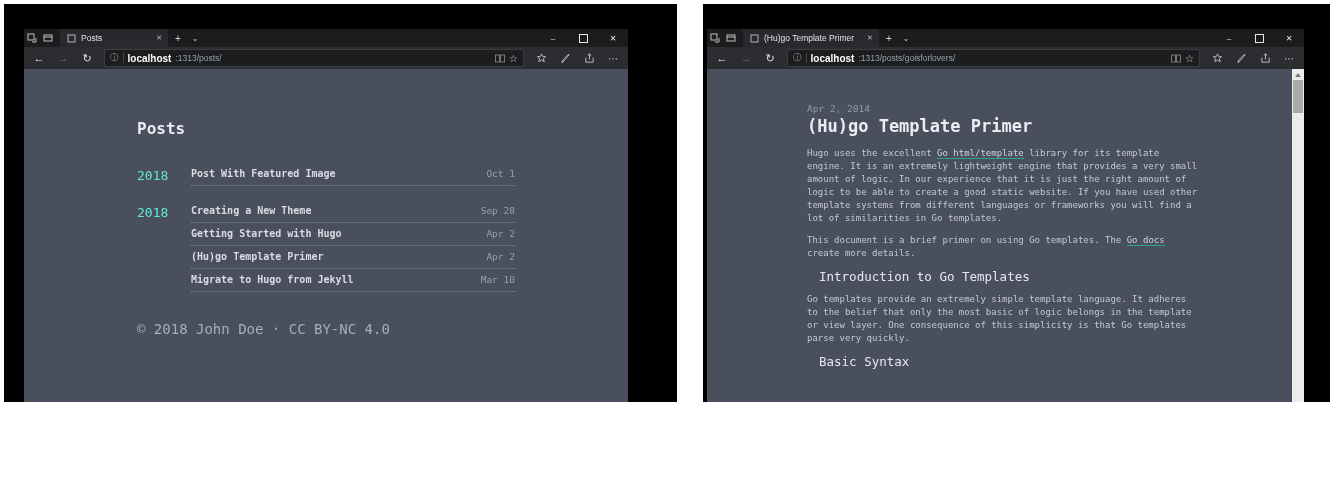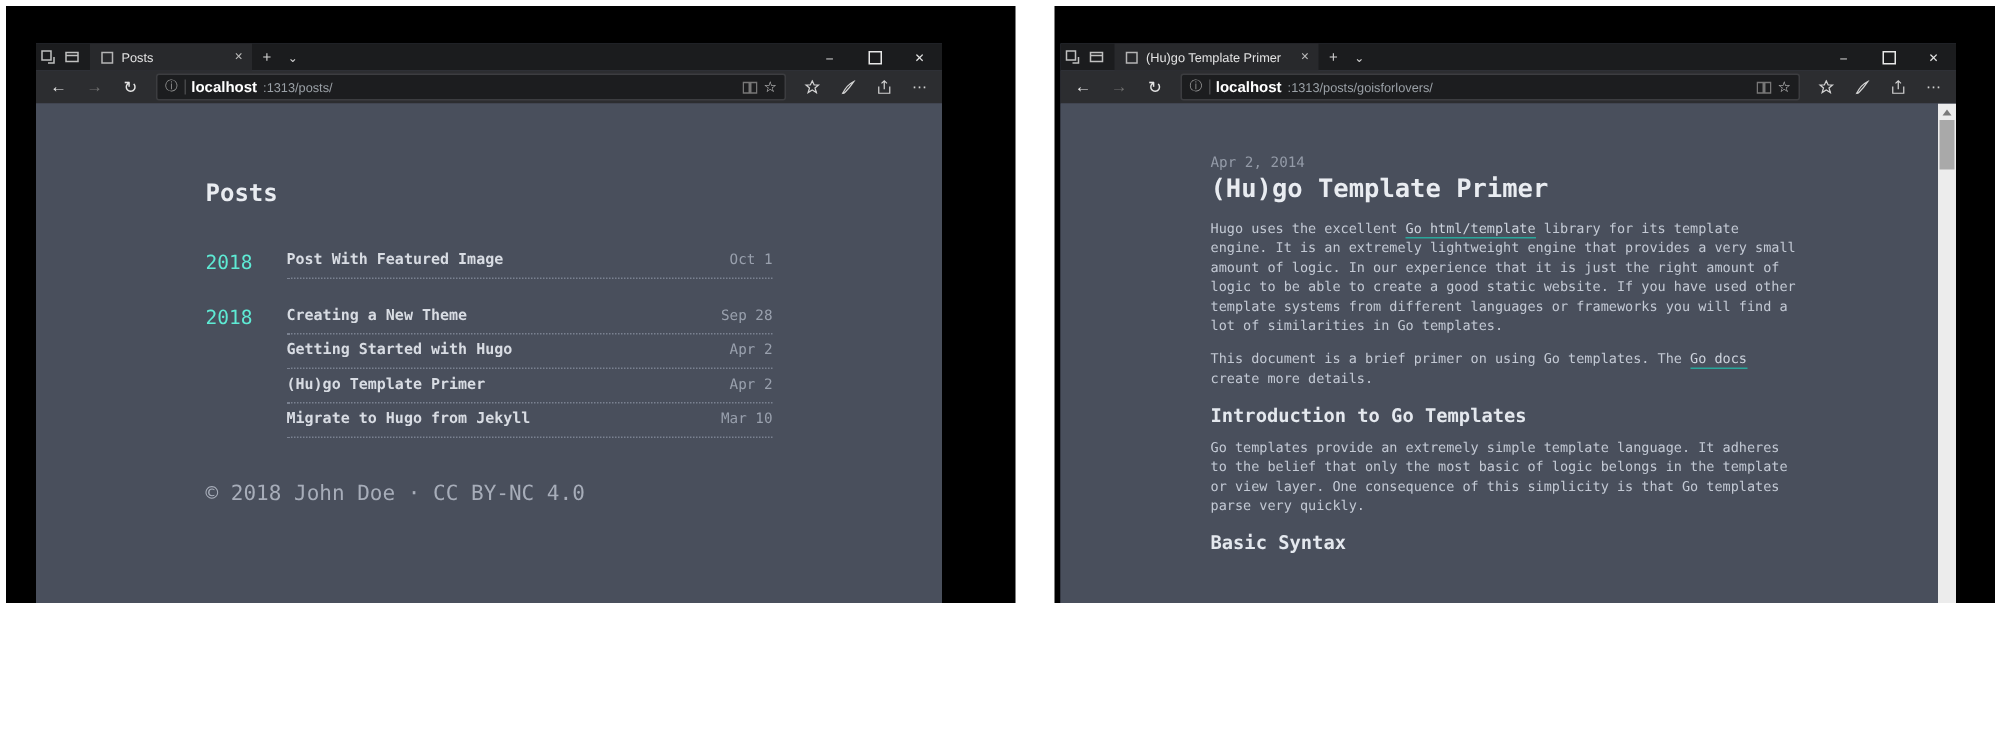--- a/index.html
+++ b/index.html
@@ -58,21 +58,21 @@
   .post-date{font-size:9.5px;color:#99a0ad;}
   .site-footer{margin-top:31px;text-align:left;font-size:14px;line-height:12px;color:#a7adb9;}
   .site-footer .rss{display:inline-block;vertical-align:-1px;margin-left:2px;}
 
   
   .art-wrap{width:392px;margin:0 auto;padding-top:34px;}
   .art-wrap-right{margin-right:110px;margin-left:100px;}
   .art-date{font-size:9.5px;color:#949ba8;}
   .art-h1{font-size:17px;line-height:21px;font-weight:bold;color:#e9ecf1;margin:2px 0 10px 0;}
   .art-p{font-size:9px;line-height:13px;color:#c3c9d4;margin:0 0 9px 0;}
-  .art-h2{font-size:12.5px;font-weight:bold;color:#e4e8ee;margin:6px 0 9px 0;}
+  .art-h2{font-size:12.5px;font-weight:normal;color:#e4e8ee;margin:6px 0 9px 12px;}
   .alink{color:#cdd3dd;text-decoration:none;border-bottom:1px solid #2aa79b;}
 
   
   .site-nav{position:absolute;left:0;bottom:0;height:35px;background:#000000;
             display:flex;align-items:flex-start;padding:16px 22px 0 36px;box-sizing:border-box;right:0;}
   .site-nav.with-sb{right:12px;}
   .nav-brand{font-size:13px;font-weight:bold;color:#eef1f5;margin-right:22px;white-space:nowrap;}
   .nav-link{font-size:10.5px;color:#b8bdc7;margin-right:16px;text-decoration:none;}
   .nav-spacer{flex:1;}
   .soc{display:flex;gap:9px;align-items:center;}

